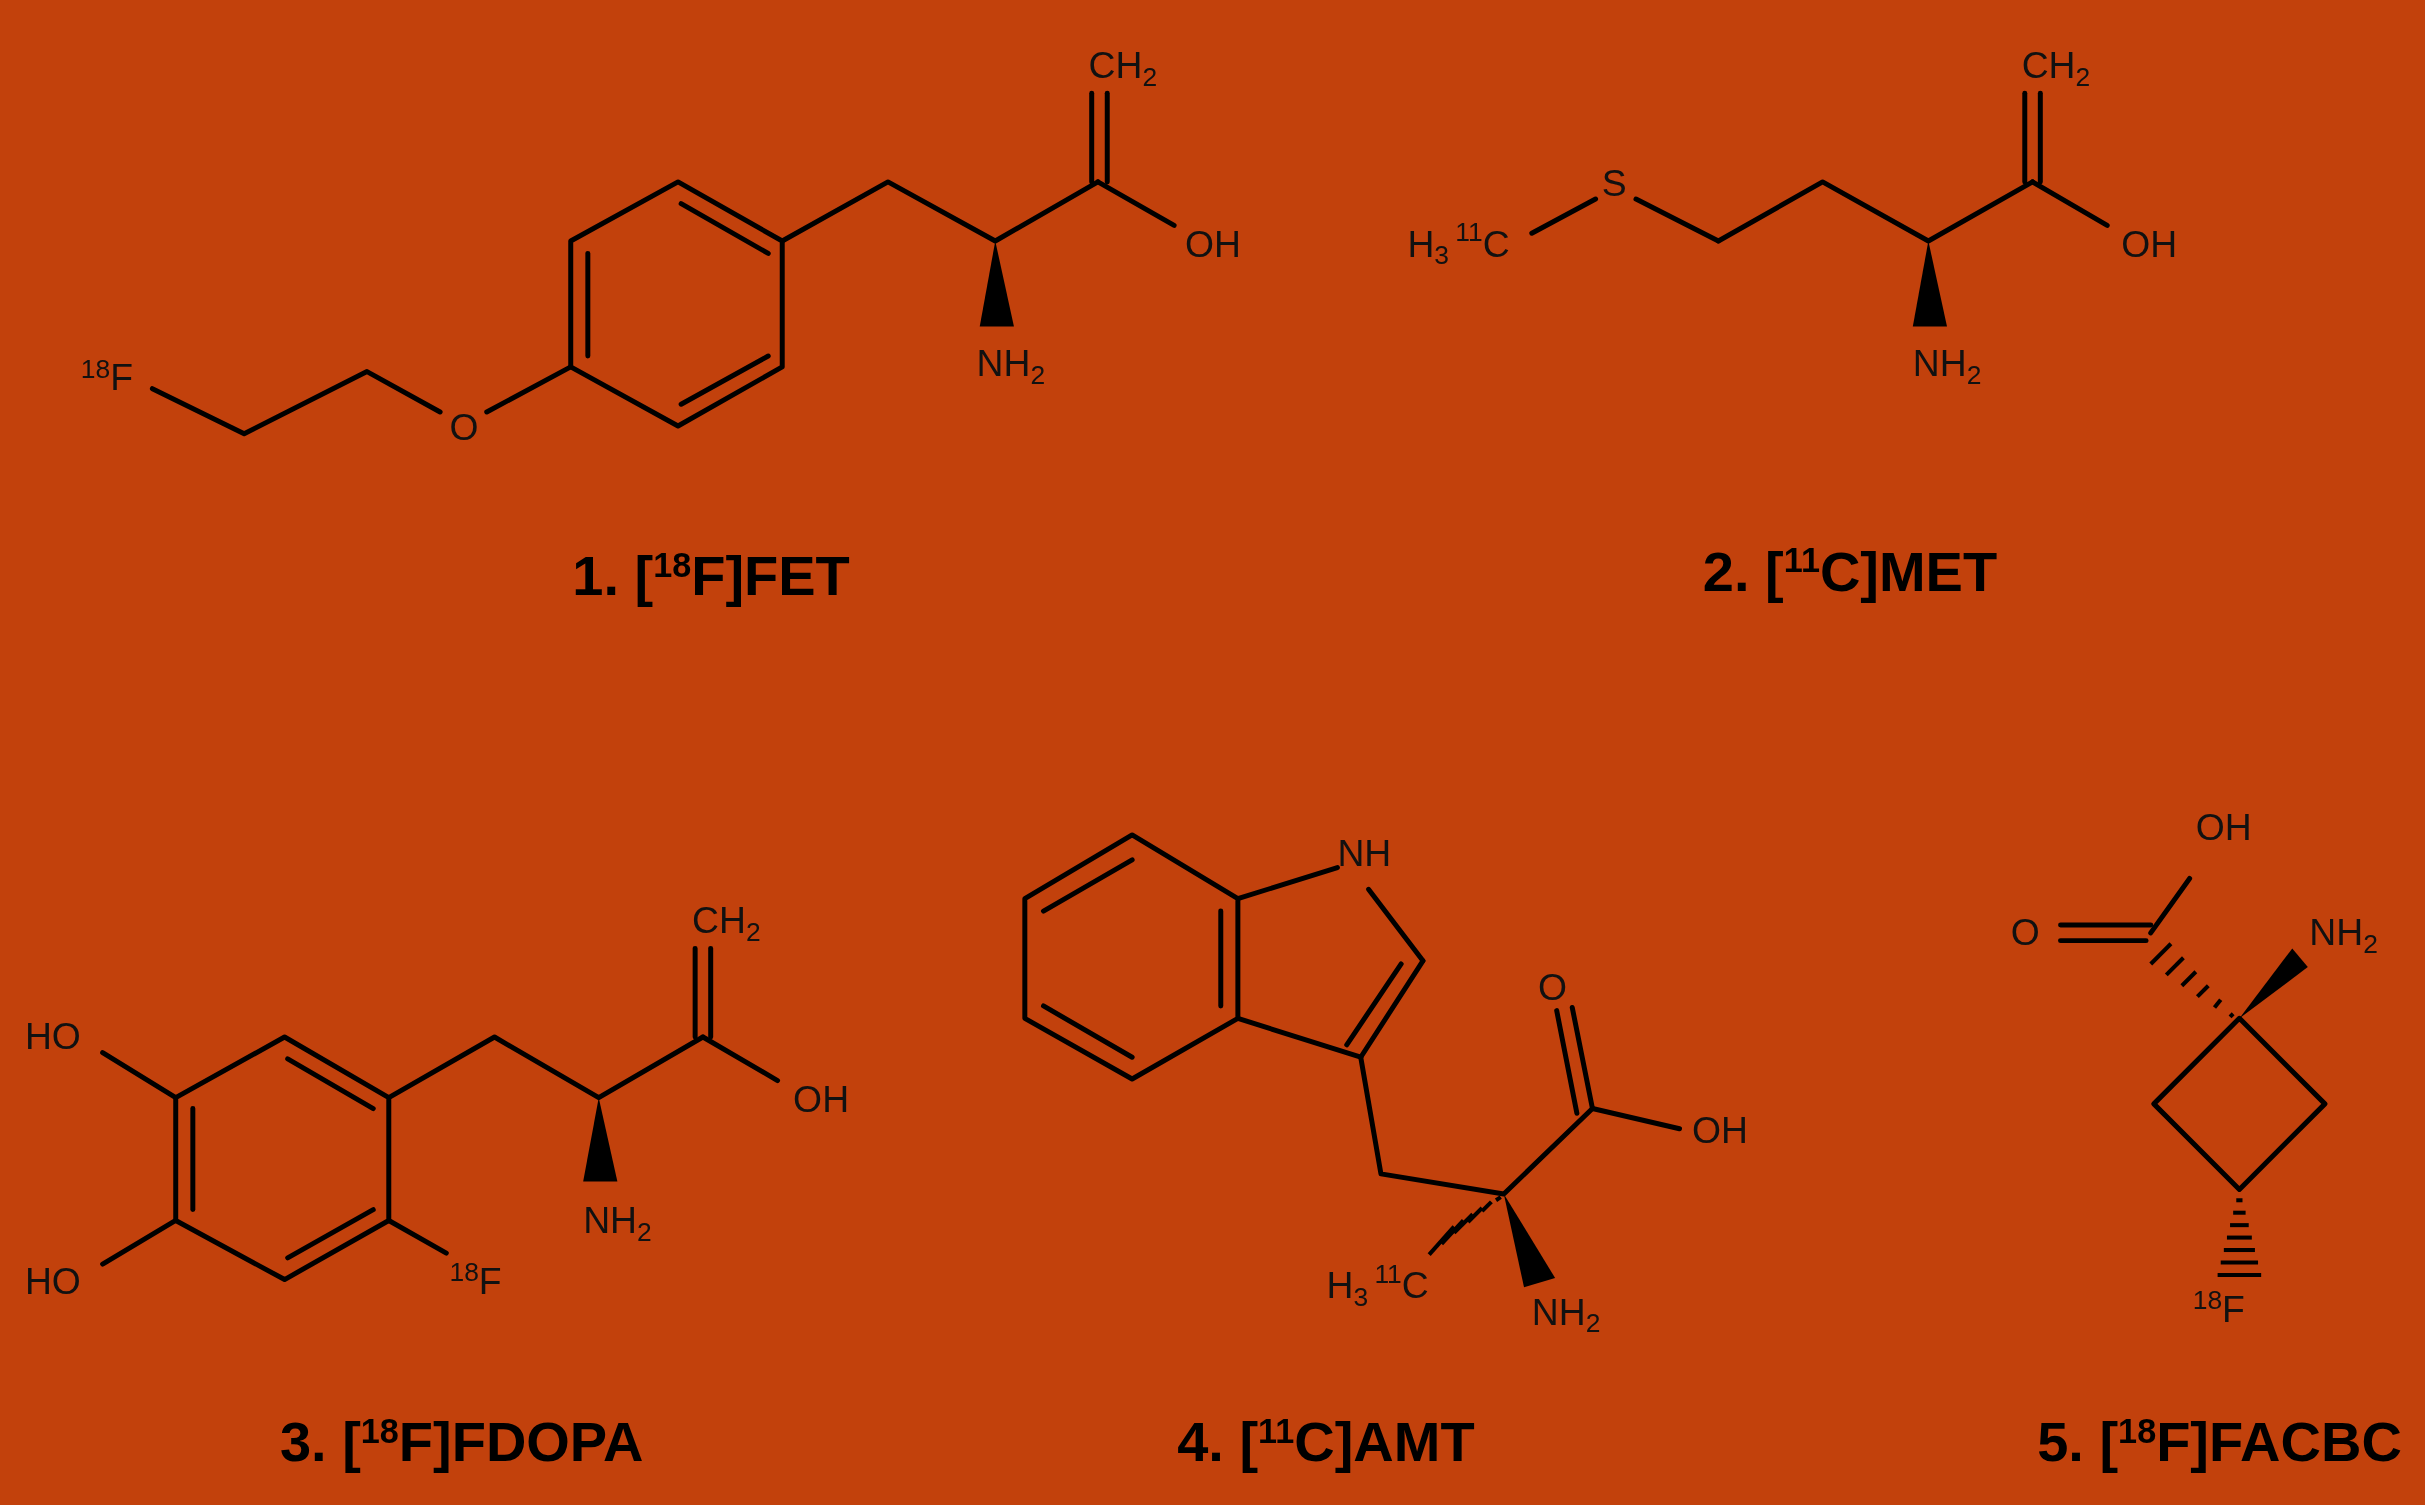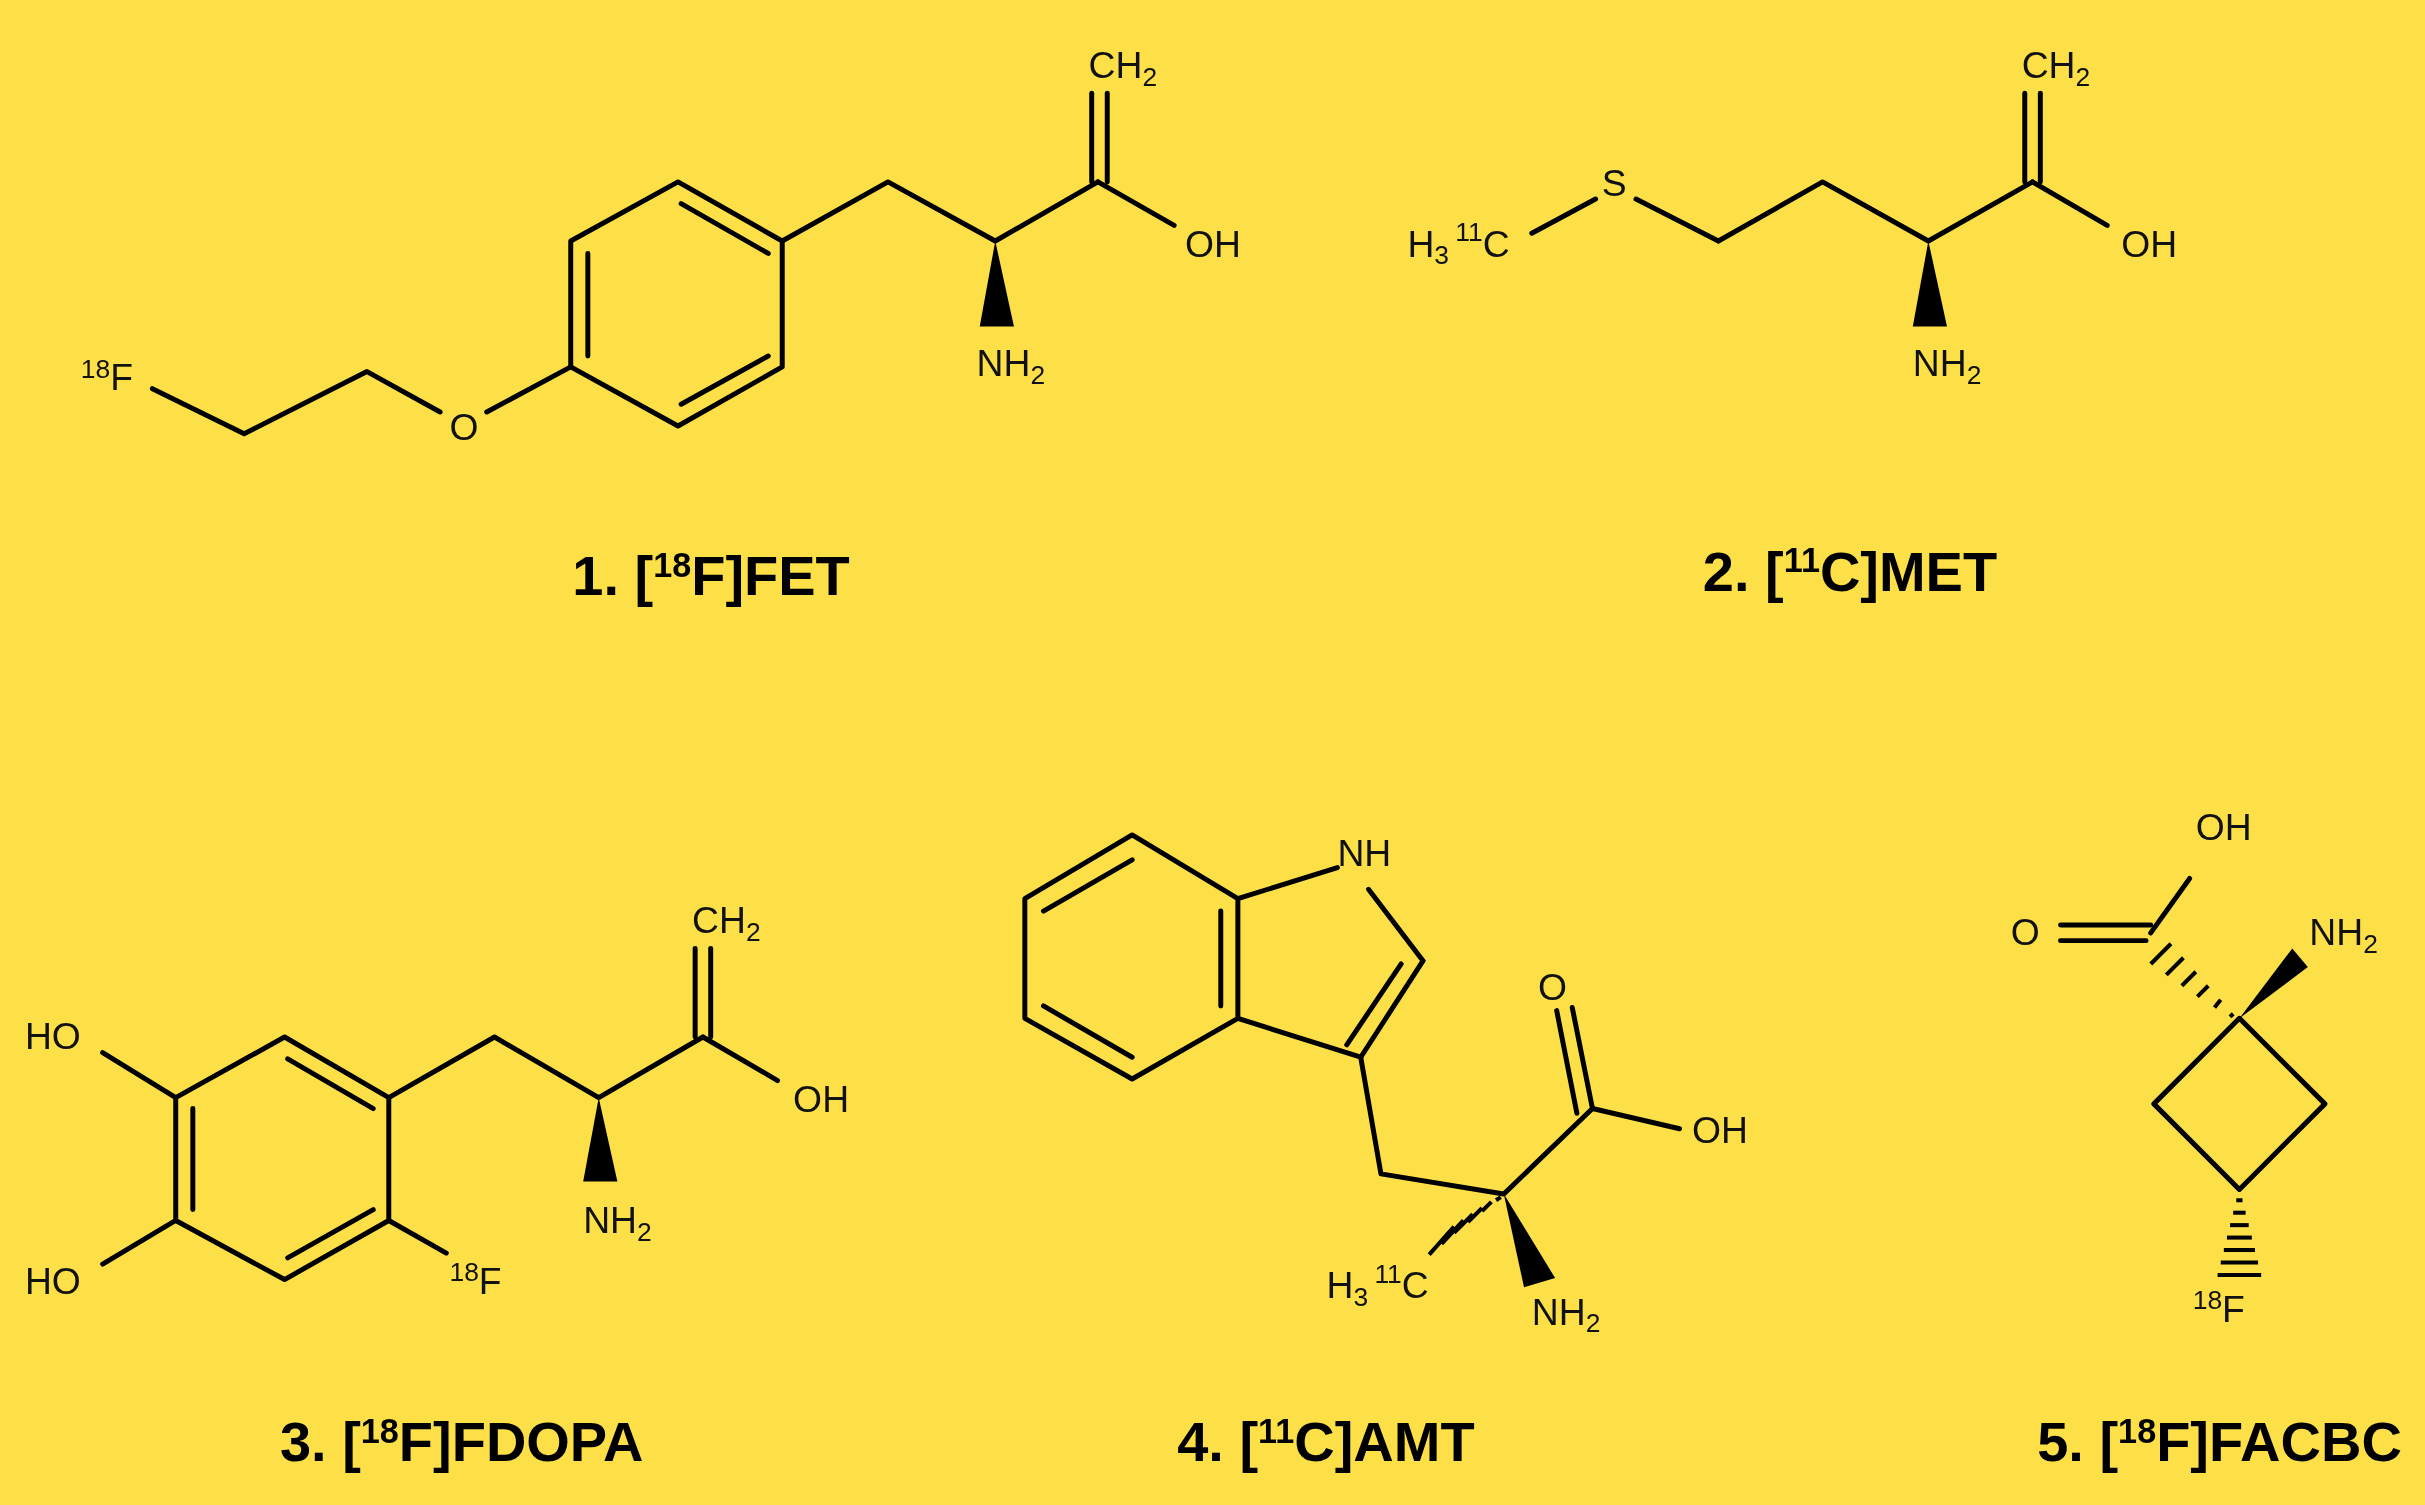--- a/index.html
+++ b/index.html
@@ -1,16 +1,16 @@
 <!DOCTYPE html>
 <html style="font-size:12.6px"><head>
 <meta charset="utf-8">
 <style>
   html,body{margin:0;padding:0;background:#ffffff;}
-  #canvas{position:relative;width:2426px;height:1505px;background:#fde047;overflow:hidden;}
+  #canvas{position:relative;width:2426px;height:1505px;background:#c2410c;overflow:hidden;}
   svg{position:absolute;left:0;top:0;}
   .bond{stroke:#000;stroke-width:3.2;fill:none;stroke-linecap:round;stroke-linejoin:round;}
   .atom{font-family:"Liberation Sans",sans-serif;font-size:24px;fill:#111;}
   .sub{font-size:17px;}
   .title{font-family:"Liberation Sans",sans-serif;font-size:36px;font-weight:bold;fill:#000;}
   .tsup{font-size:22px;}
 </style>
 </head>
 <body>
 

